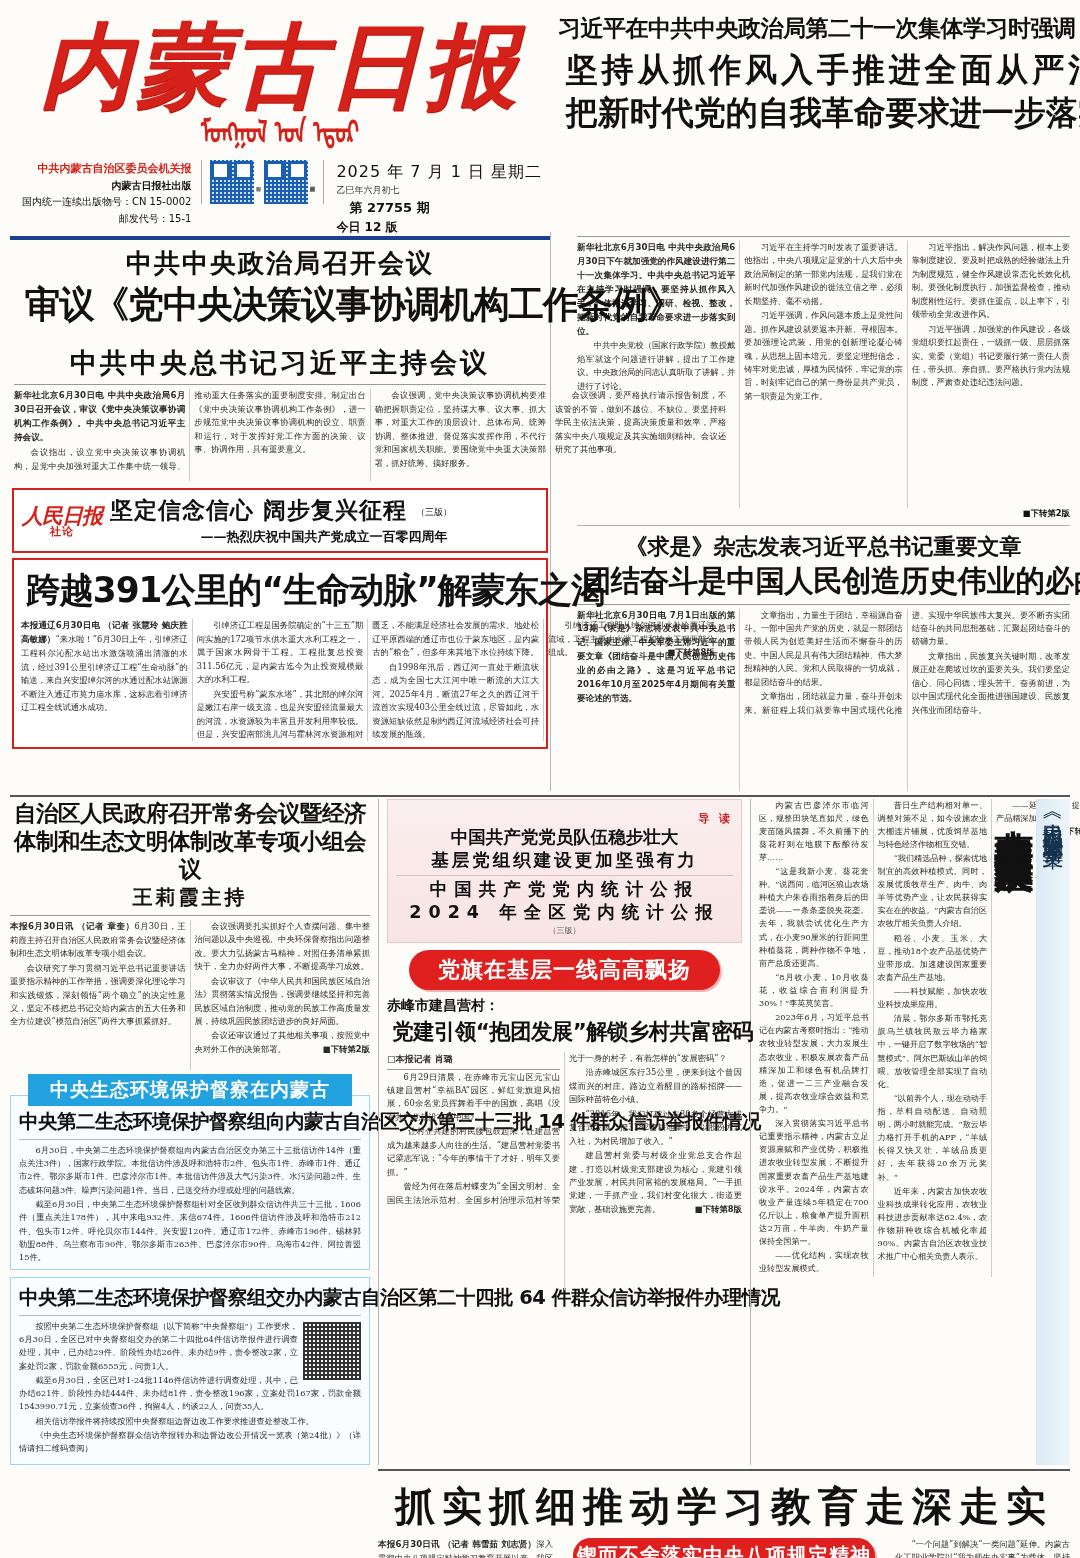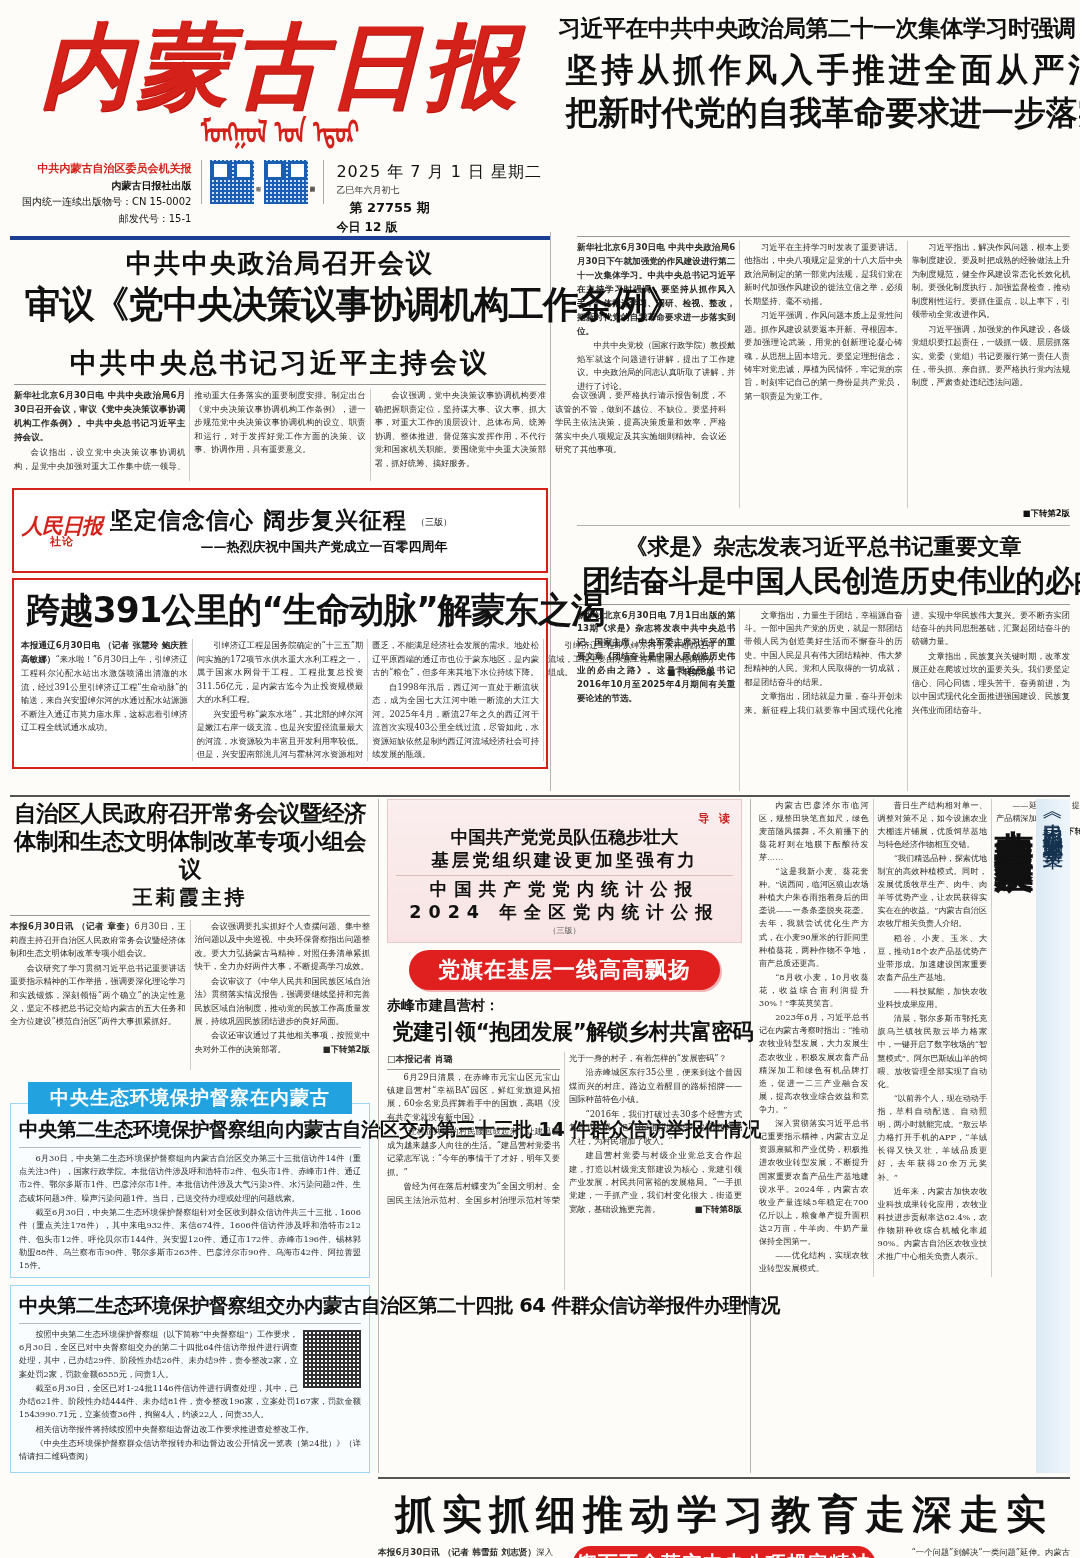--- a/index.html
+++ b/index.html
@@ -88,21 +88,21 @@
   .cols2 { column-count: 2; column-gap: 9px; column-rule: 1px solid #ccc; }
   .cols3 { column-count: 3; column-gap: 9px; column-rule: 1px solid #ccc; }
 
   
   .lead-story { padding: 6px 4px 0 4px; }
   .ls-kicker { text-align: center; font-family: "DejaVu Serif", serif; font-size: 26px; font-weight: bold; letter-spacing: 2px; }
   .ls-main { text-align: center; font-size: 37px; font-weight: bold; letter-spacing: -1px; line-height: 1.2; margin-top: 2px; white-space: nowrap; transform: scaleX(0.96); }
   .ls-sub { text-align: center; font-size: 27px; font-weight: bold; letter-spacing: 3px; line-height: 1.3; margin-top: 18px; }
 
   
-  .ed-box { border: 2px solid #d4211a; margin: 7px 2px 0 2px; padding: 15px 8px; display: flex; align-items: center; background: #fff; }
+  .ed-box { border: 2px solid #d4211a; margin: 7px 2px 0 2px; padding: 5px 8px; display: flex; align-items: center; background: #fff; }
   .ed-logo { color: #d4211a; font-weight: bold; font-style: italic; font-family: "DejaVu Serif", serif; line-height: 1; text-align: center; padding-right: 8px; flex-shrink: 0; }
   .ed-logo .l1 { font-size: 21px; letter-spacing: -1px; }
   .ed-logo .l2 { font-size: 11px; letter-spacing: 1px; font-style: normal; }
   .ed-txt { flex: 1; }
   .ed-t1 { font-family: "DejaVu Serif", serif; font-size: 23px; font-weight: bold; letter-spacing: 1px; white-space: nowrap; }
   .ed-t1 .pg { font-size: 9px; font-weight: normal; letter-spacing: 0; vertical-align: middle; }
   .ed-t2 { font-size: 13px; font-weight: bold; text-align: center; margin-top: 2px; letter-spacing: 0px; }
 
   
   .water-box { border: 2px solid #d4211a; margin: 5px 2px 0 2px; padding: 5px 7px 6px 7px; background: #fff; }
@@ -275,21 +275,21 @@
       <div style="text-align:center;font-size:20px;font-weight:bold;letter-spacing:3px;margin-top:1px;">王莉霞主持</div>
       <div style="border-top:1px solid #999;margin:4px 0;"></div>
       <div class="body-col cols2" style="height:150px;">
         <p class="noind"><span class="lead">本报6月30日讯  （记者 章奎）</span><span>6月30日，王莉霞主持召开自治区人民政府常务会议暨经济体制和生态文明体制改革专项小组会议。</span></p>
         <p>会议研究了学习贯彻习近平总书记重要讲话重要指示精神的工作举措，强调要深化理论学习和实践锻炼，深刻领悟“两个确立”的决定性意义，坚定不移把总书记交给内蒙古的五大任务和全方位建设“模范自治区”两件大事抓紧抓好。</p>
         <p>会议强调要扎实抓好个人查摆问题、集中整治问题以及中央巡视、中央环保督察指出问题整改。要大力弘扬蒙古马精神，对照任务清单紧抓快干，全力办好两件大事，不断提高学习成效。</p>
         <p>会议审议了《中华人民共和国民族区域自治法》贯彻落实情况报告，强调要继续坚持和完善民族区域自治制度，推动党的民族工作高质量发展，持续巩固民族团结进步的良好局面。</p>
         <p><span>会议还审议通过了其他相关事项，按照党中央对外工作的决策部署。</span><span class="jump">■下转第2版</span></p>
       </div>
 
-      <div style="margin-top:12px;">
+      <div style="margin-top:4px;">
         <div class="blue-banner">中央生态环境保护督察在内蒙古</div>
         <div class="blue-box">
           <div class="bb-hl">中央第二生态环境保护督察组向内蒙古自治区交办第三十三批 14 件群众信访举报件情况</div>
           <div style="border-top:1px solid #bbb;margin:4px 0;"></div>
           <div class="body-col" style="height:118px;font-size:8.2px;">
             <p>6月30日，中央第二生态环境保护督察组向内蒙古自治区交办第三十三批信访件14件（重点关注3件），国家行政学院。本批信访件涉及呼和浩特市2件、包头市1件、赤峰市1件、通辽市2件、鄂尔多斯市1件、巴彦淖尔市1件。本批信访件涉及大气污染3件、水污染问题2件、生态破坏问题3件、噪声污染问题1件。当日，已送交待办理或处理的问题线索。</p>
             <p>截至6月30日，中央第二生态环境保护督察组针对全区收到群众信访件共三十三批，1606件（重点关注178件），其中来电932件、来信674件。1606件信访件涉及呼和浩特市212件、包头市12件、呼伦贝尔市144件、兴安盟120件、通辽市172件、赤峰市196件、锡林郭勒盟88件、乌兰察布市90件、鄂尔多斯市263件、巴彦淖尔市90件、乌海市42件、阿拉善盟15件。</p>
           </div>
         </div>
       </div>

